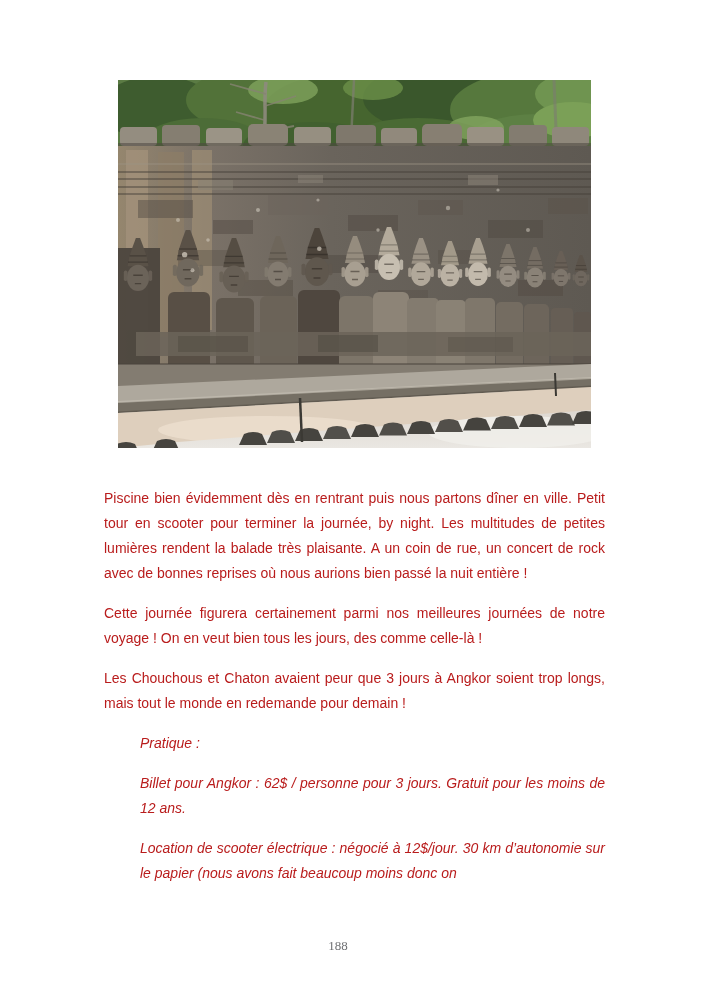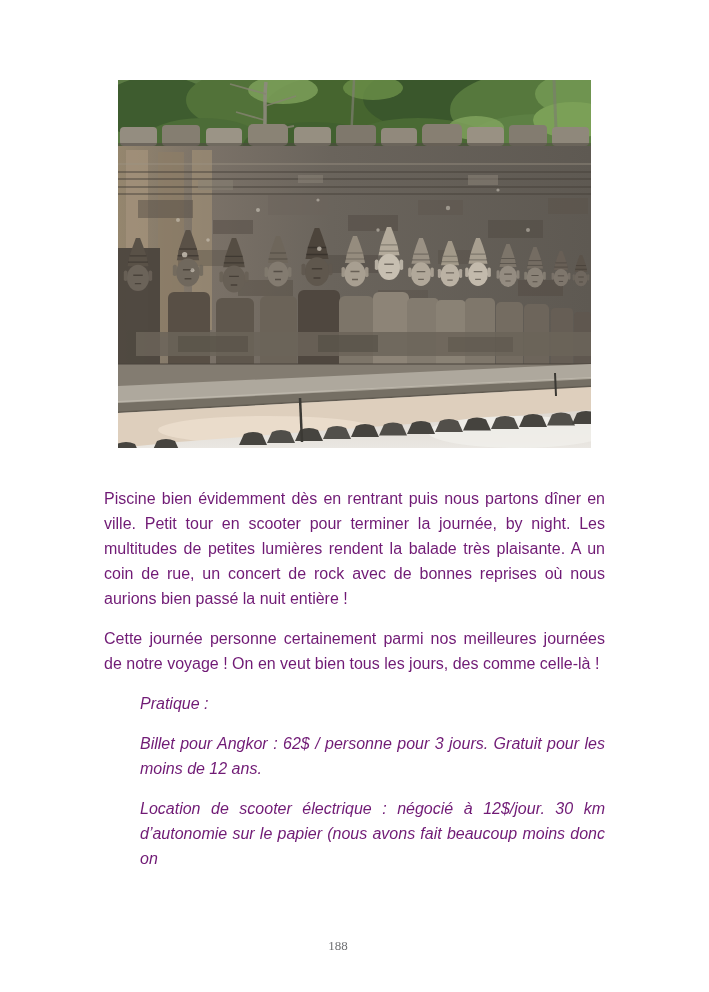--- a/index.html
+++ b/index.html
@@ -22,23 +22,23 @@
   }
   .photo svg { display: block; }
   .content {
     position: absolute;
     left: 104px;
     top: 486px;
     width: 501px;
   }
   p.para {
     margin: 0 0 15px 0;
-    font-size: 16px;
+    font-size: 14px;
     line-height: 25px;
-    color: #701a75;
+    color: #b91c1c;
     text-align: justify;
   }
   p.para.italic { font-style: italic; margin-left: 36px; }
   .page-number {
     position: absolute;
     left: 0;
     top: 938px;
     width: 676px;
     text-align: center;
     font-family: "Liberation Serif", serif;
@@ -304,21 +304,22 @@
         </g>
 
         <path d="M182,318 L184,362" stroke="#3b3934" stroke-width="2.5"></path>
         <path d="M437,293 L438,316" stroke="#3b3934" stroke-width="2"></path>
       </g>
     </svg>
   </div>
 
   <div class="content">
     <p class="para">Piscine bien évidemment dès en rentrant puis nous partons dîner en ville. Petit tour en scooter pour terminer la journée, by night. Les multitudes de petites lumières rendent la balade très plaisante. A un coin de rue, un concert de rock avec de bonnes reprises où nous aurions bien passé la nuit entière !</p>
-    <p class="para">Cette journée personne certainement parmi nos meilleures journées de notre voyage ! On en veut bien tous les jours, des comme celle-là !</p>
+    <p class="para">Cette journée figurera certainement parmi nos meilleures journées de notre voyage ! On en veut bien tous les jours, des comme celle-là !</p>
+    <p class="para">Les Chouchous et Chaton avaient peur que 3 jours à Angkor soient trop longs, mais tout le monde en redemande pour demain !</p>
     <p class="para italic">Pratique :</p>
     <p class="para italic">Billet pour Angkor : 62$ / personne pour 3 jours. Gratuit pour les moins de 12 ans.</p>
     <p class="para italic">Location de scooter électrique : négocié à 12$/jour. 30 km d’autonomie sur le papier (nous avons fait beaucoup moins donc on</p>
   </div>
 
   <div class="page-number">188</div>
 
 </div>
 
 </body></html>

